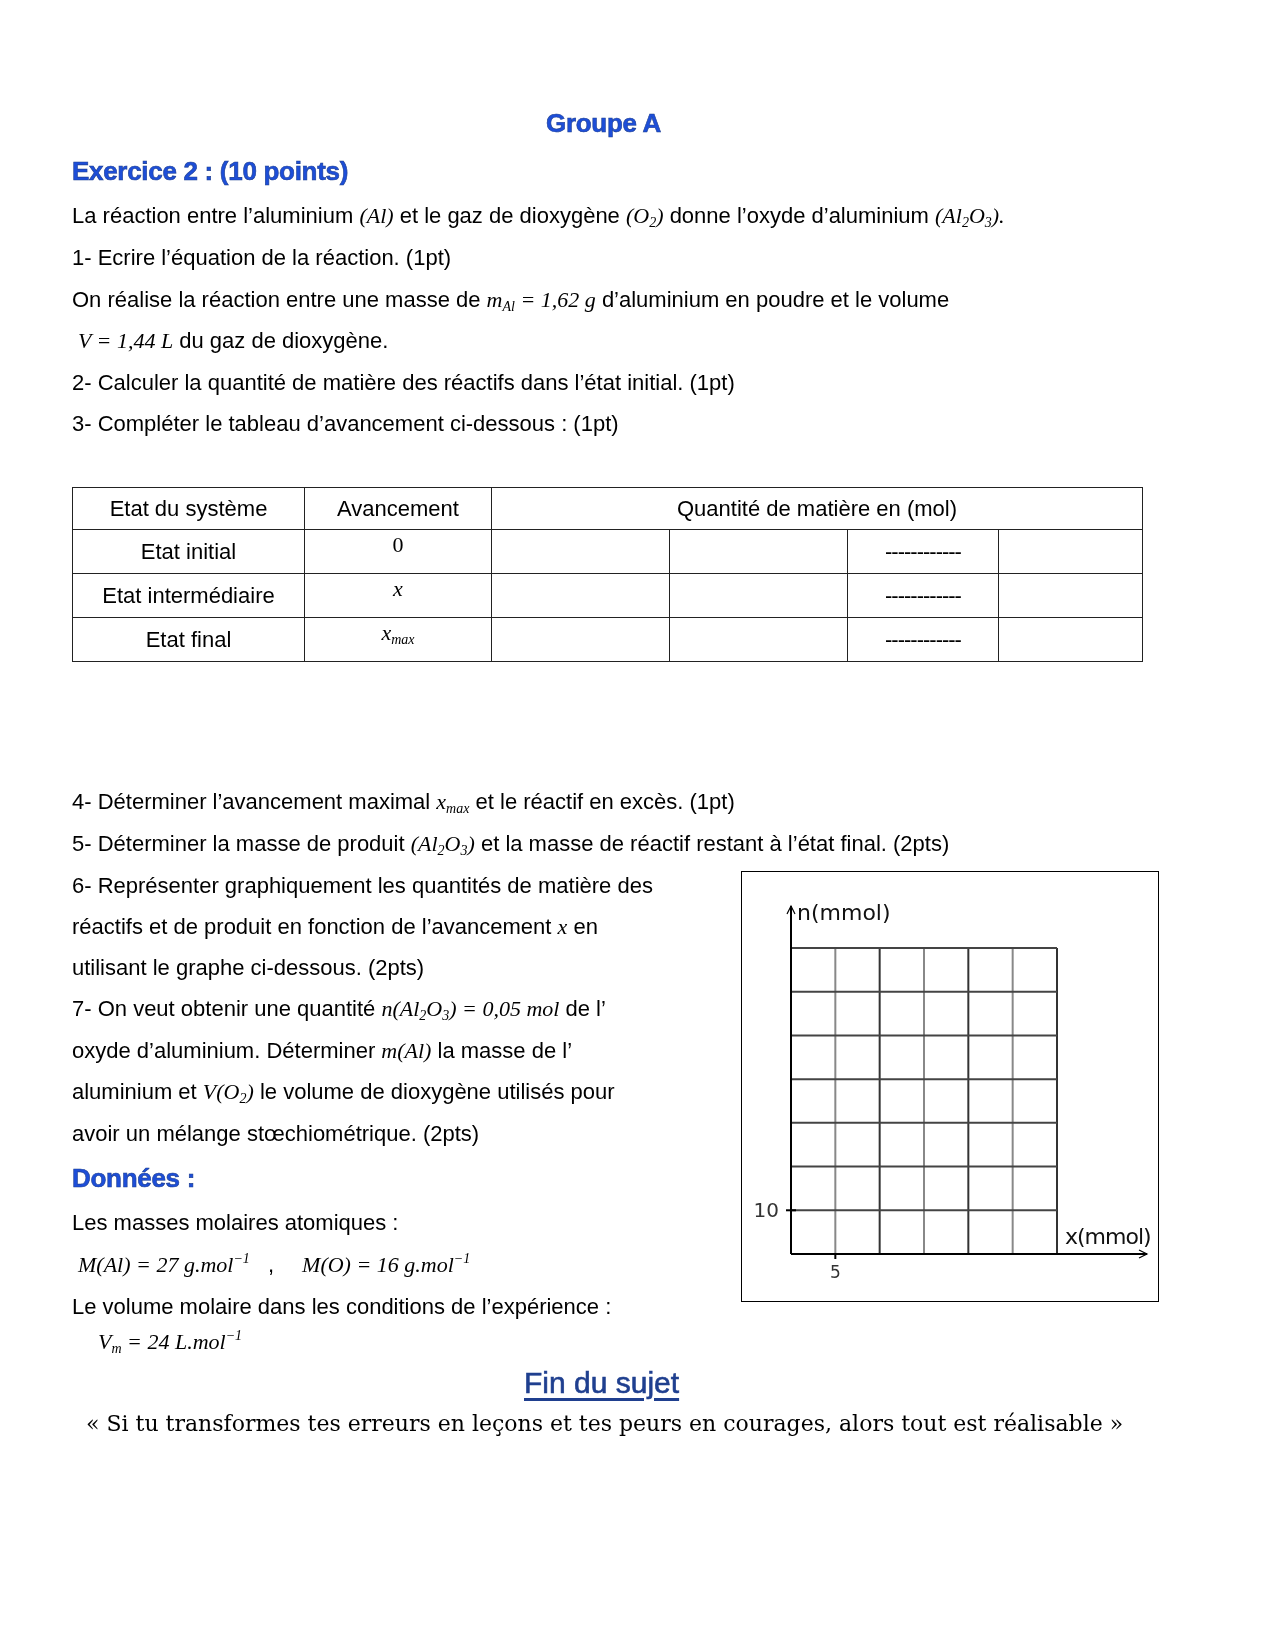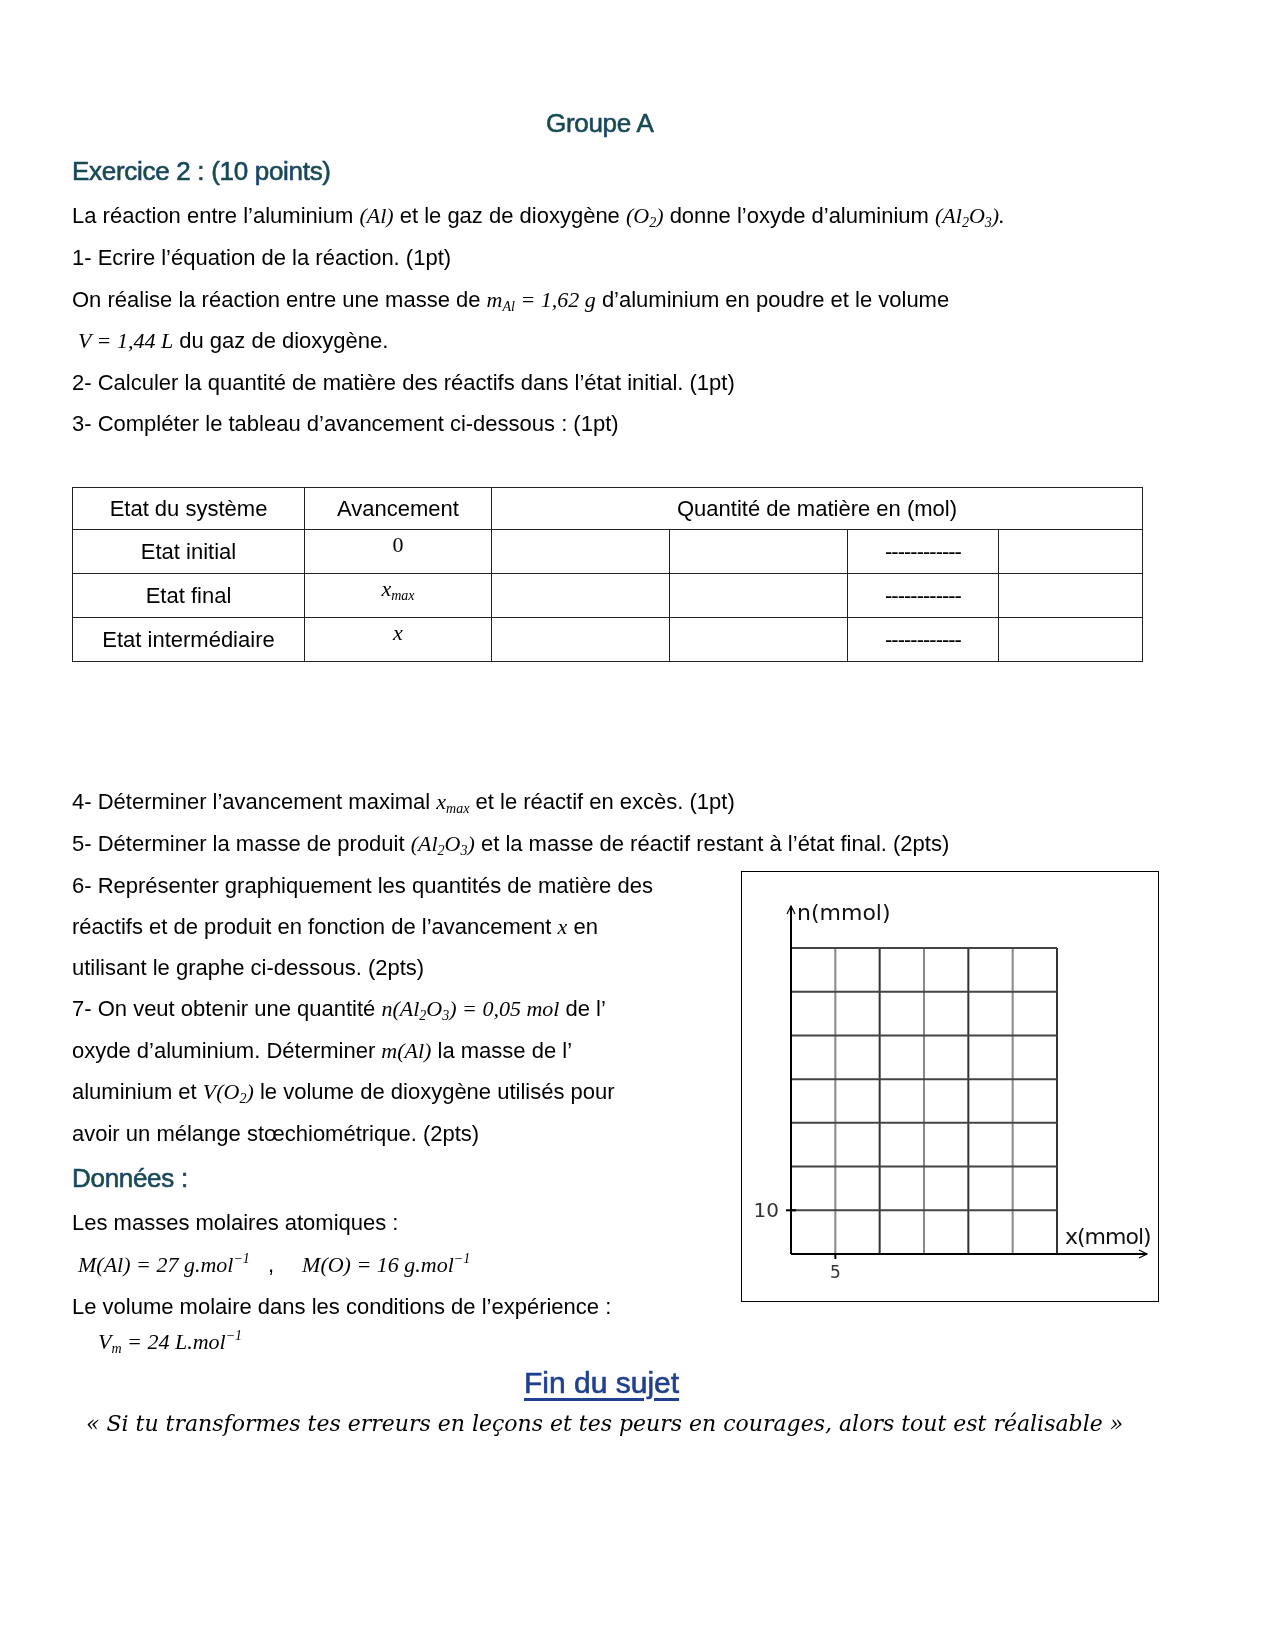--- a/index.html
+++ b/index.html
@@ -1,19 +1,19 @@
 <!DOCTYPE html>
 <html><head>
 <meta charset="utf-8">
 <style>
   html, body { margin: 0; padding: 0; background: #ffffff; }
   body { width: 1275px; height: 1650px; position: relative; overflow: hidden;
          font-family: "Liberation Sans", sans-serif; color: #000; font-size: 22px; }
   .abs { position: absolute; white-space: nowrap; }
-  .heading { color: #14532d; font-size: 26px; font-weight: normal;
+  .heading { color: #1d4ed8; font-size: 26px; font-weight: bold;
              -webkit-text-stroke: 0.6px #1f3f8f; letter-spacing: -0.3px; }
   .line { font-size: 22px; }
   .m { font-family: "Liberation Serif", serif; font-style: italic; }
   .mb { font-family: "Liberation Serif", serif; font-style: italic; font-weight: normal; }
   .mr { font-family: "Liberation Serif", serif; }
   sub { font-size: 14px; vertical-align: -4px; }
   sup { font-size: 14px; vertical-align: 9px; }
 
   table.adv { position: absolute; left: 72px; top: 487px; width: 1070px;
               border-collapse: collapse; table-layout: fixed; }
@@ -22,21 +22,21 @@
   table.adv tr.eq td { height: 82px; vertical-align: top; padding-top: 8px; }
   .eqcell { display: flex; justify-content: space-around; align-items: center; padding: 0 10px; }
   .dash { letter-spacing: -1px; font-size: 18px; }
 
   .graph-box { position: absolute; left: 741px; top: 871px; width: 416px; height: 429px;
                border: 1.5px solid #000; }
   .graph-box svg { position: absolute; left: 0; top: 0; }
 
   .fin { color: #1f3f8f; font-size: 30px; -webkit-text-stroke: 0.6px #1f3f8f;
          text-decoration: underline; text-underline-offset: 5px; }
-  .quote { font-family: "DejaVu Serif", serif; font-style: italic; font-size: 22px; }
+  .quote { font-family: "DejaVu Serif", serif; font-size: 22px; }
 </style>
 </head>
 <body>
 
 <div class="abs heading" style="left:546px; top:108px;">Groupe A</div>
 <div class="abs heading" style="left:72px; top:156px;">Exercice 2 : (10 points)</div>
 
 <div class="abs line" style="left:72px; top:203px;">
   <span>La réaction entre l’aluminium </span><span class="m">(Al)</span><span> et le gaz de dioxygène </span><span class="m"><span>(O</span><sub>2</sub><span>)</span></span><span> donne l’oxyde d’aluminium </span><span class="m"><span>(Al</span><sub>2</sub><span>O</span><sub>3</sub><span>).</span></span>
 </div>
@@ -67,30 +67,30 @@
   </tr>
   <tr>
     <td>Etat initial</td>
     <td class="mr" style="vertical-align:top;padding-top:2px;">0</td>
     <td></td>
     <td></td>
     <td class="dash">------------</td>
     <td></td>
   </tr>
   <tr>
-    <td>Etat final</td>
-    <td class="m" style="vertical-align:top;padding-top:2px;"><span>x</span><sub>max</sub></td>
+    <td>Etat intermédiaire</td>
+    <td class="m" style="vertical-align:top;padding-top:2px;">x</td>
     <td></td>
     <td></td>
     <td class="dash">------------</td>
     <td></td>
   </tr>
   <tr>
-    <td>Etat intermédiaire</td>
-    <td class="m" style="vertical-align:top;padding-top:2px;">x</td>
+    <td>Etat final</td>
+    <td class="m" style="vertical-align:top;padding-top:2px;"><span>x</span><sub>max</sub></td>
     <td></td>
     <td></td>
     <td class="dash">------------</td>
     <td></td>
   </tr>
 </tbody>
   </table>
 
 <div class="abs line" style="left:72px; top:789px;">
   <span>4- Déterminer l’avancement maximal </span><span class="m"><span>x</span><sub>max</sub></span><span> et le réactif en excès. (1pt)</span>

